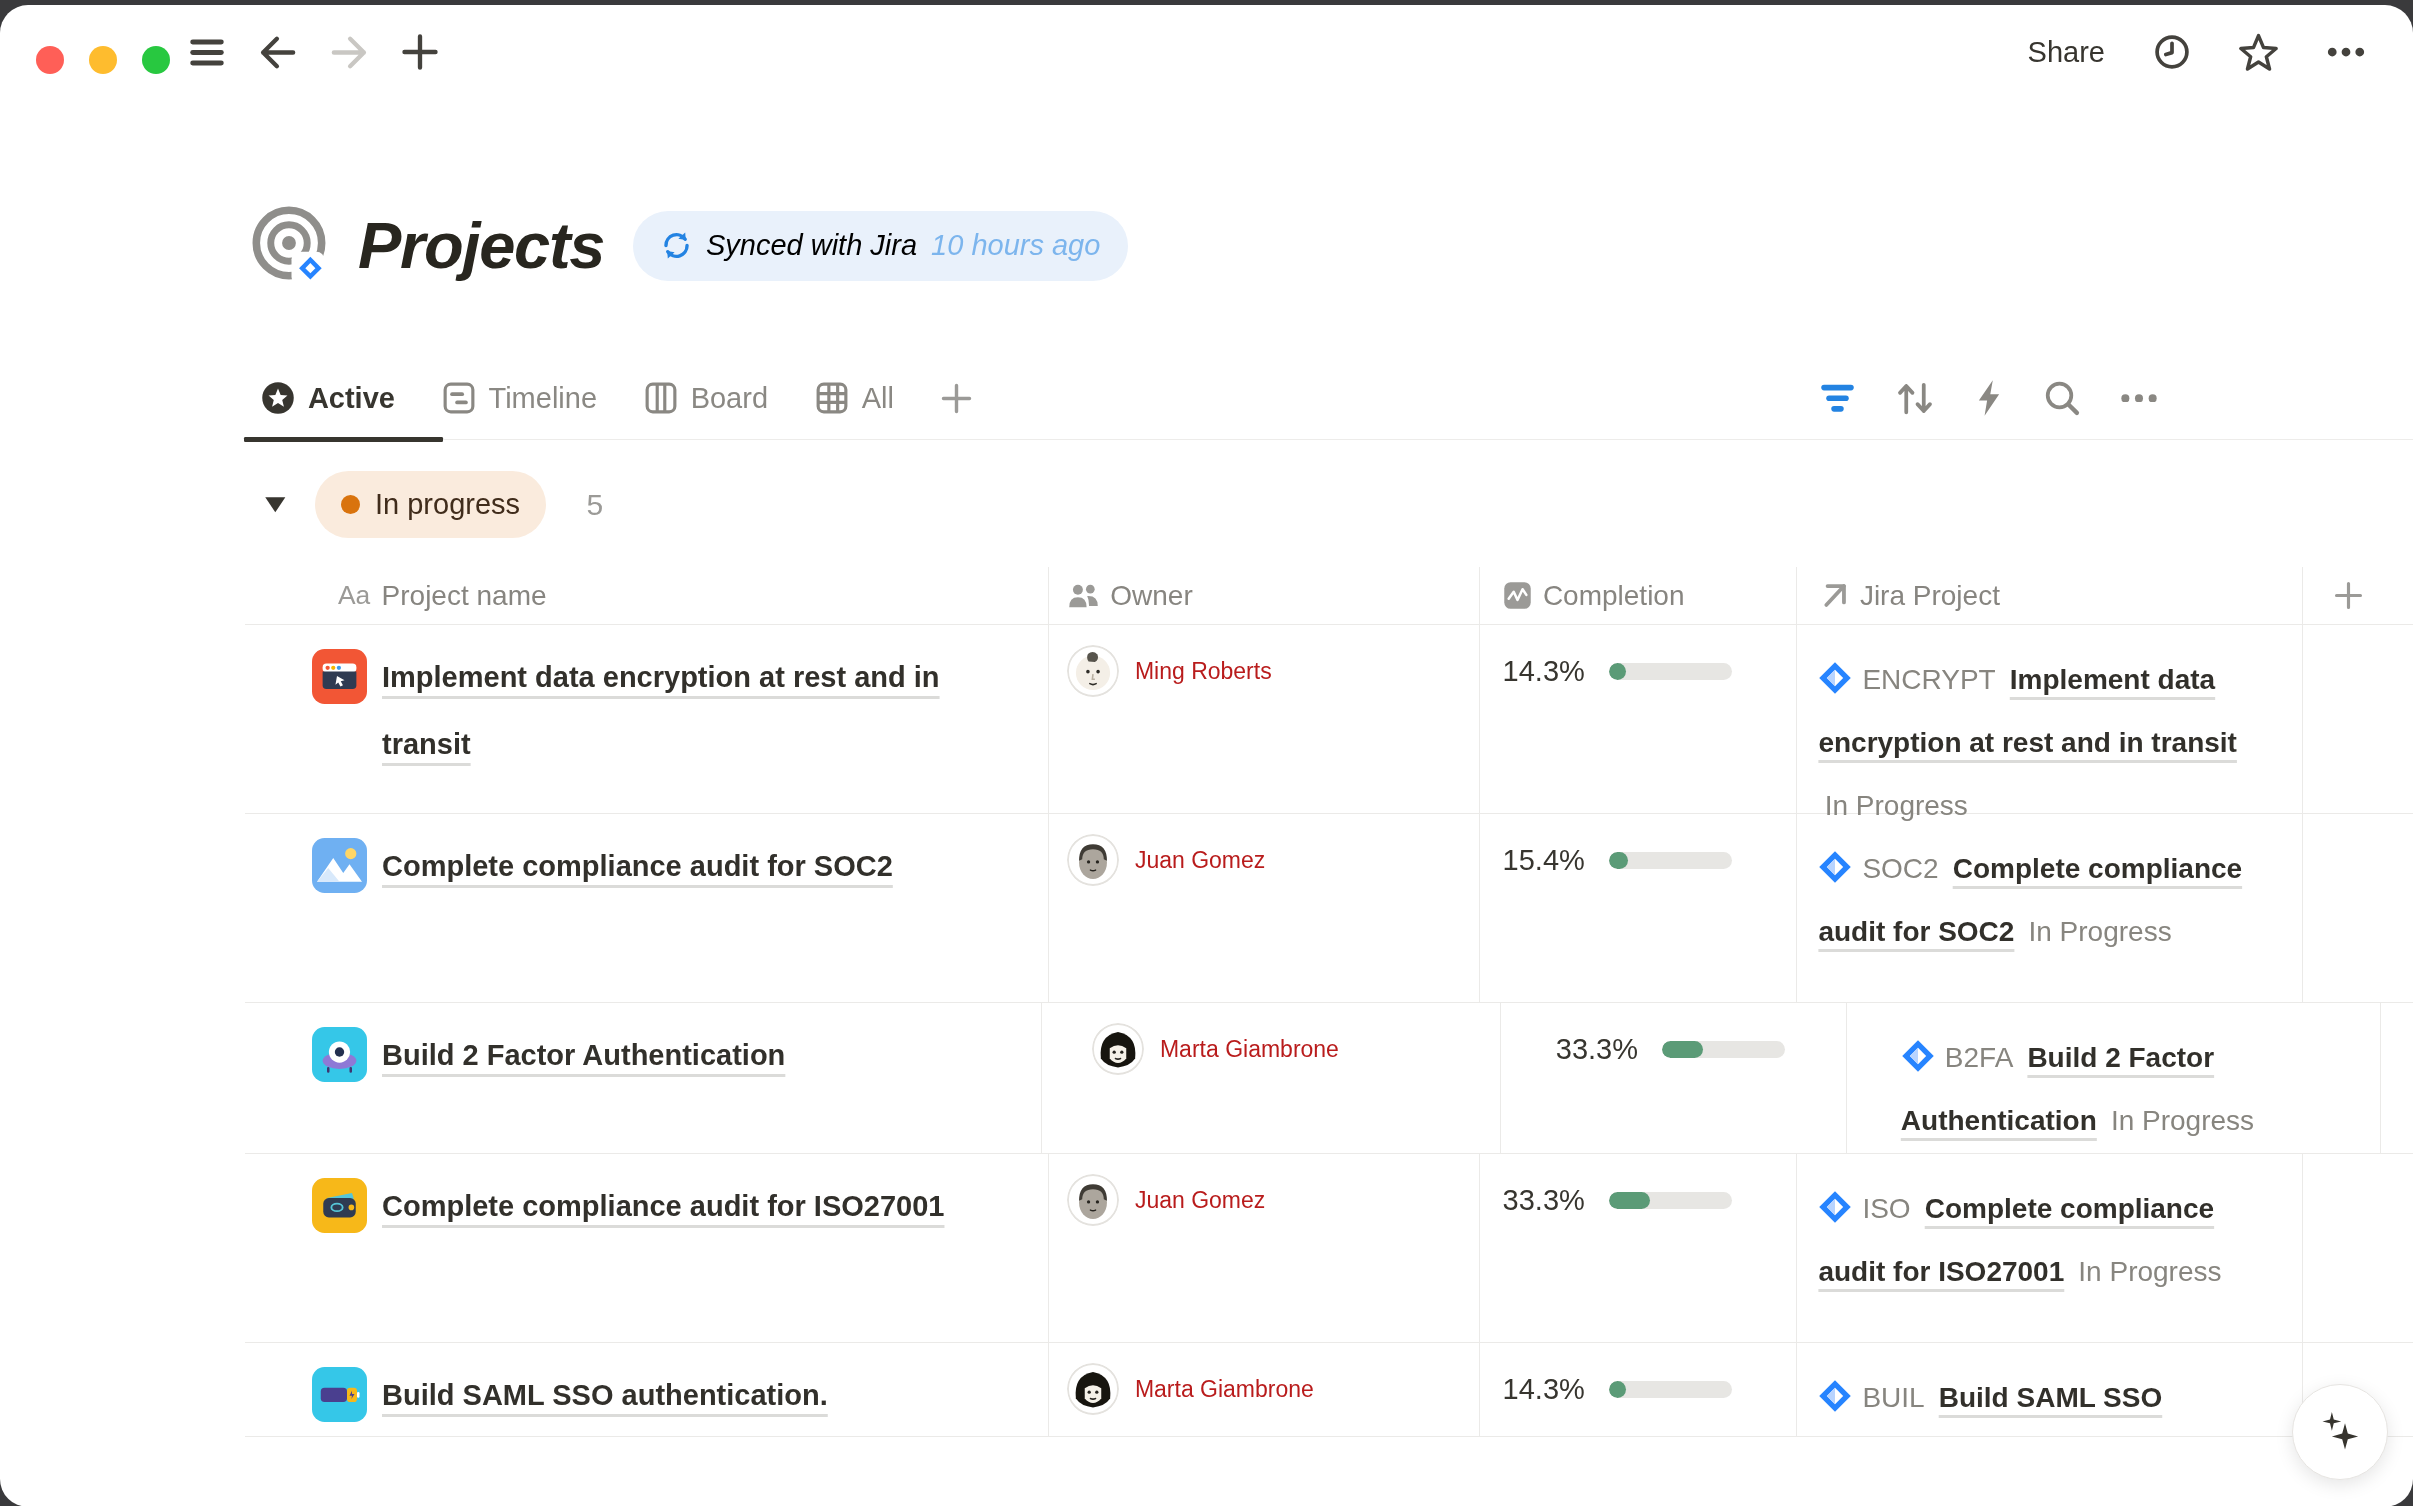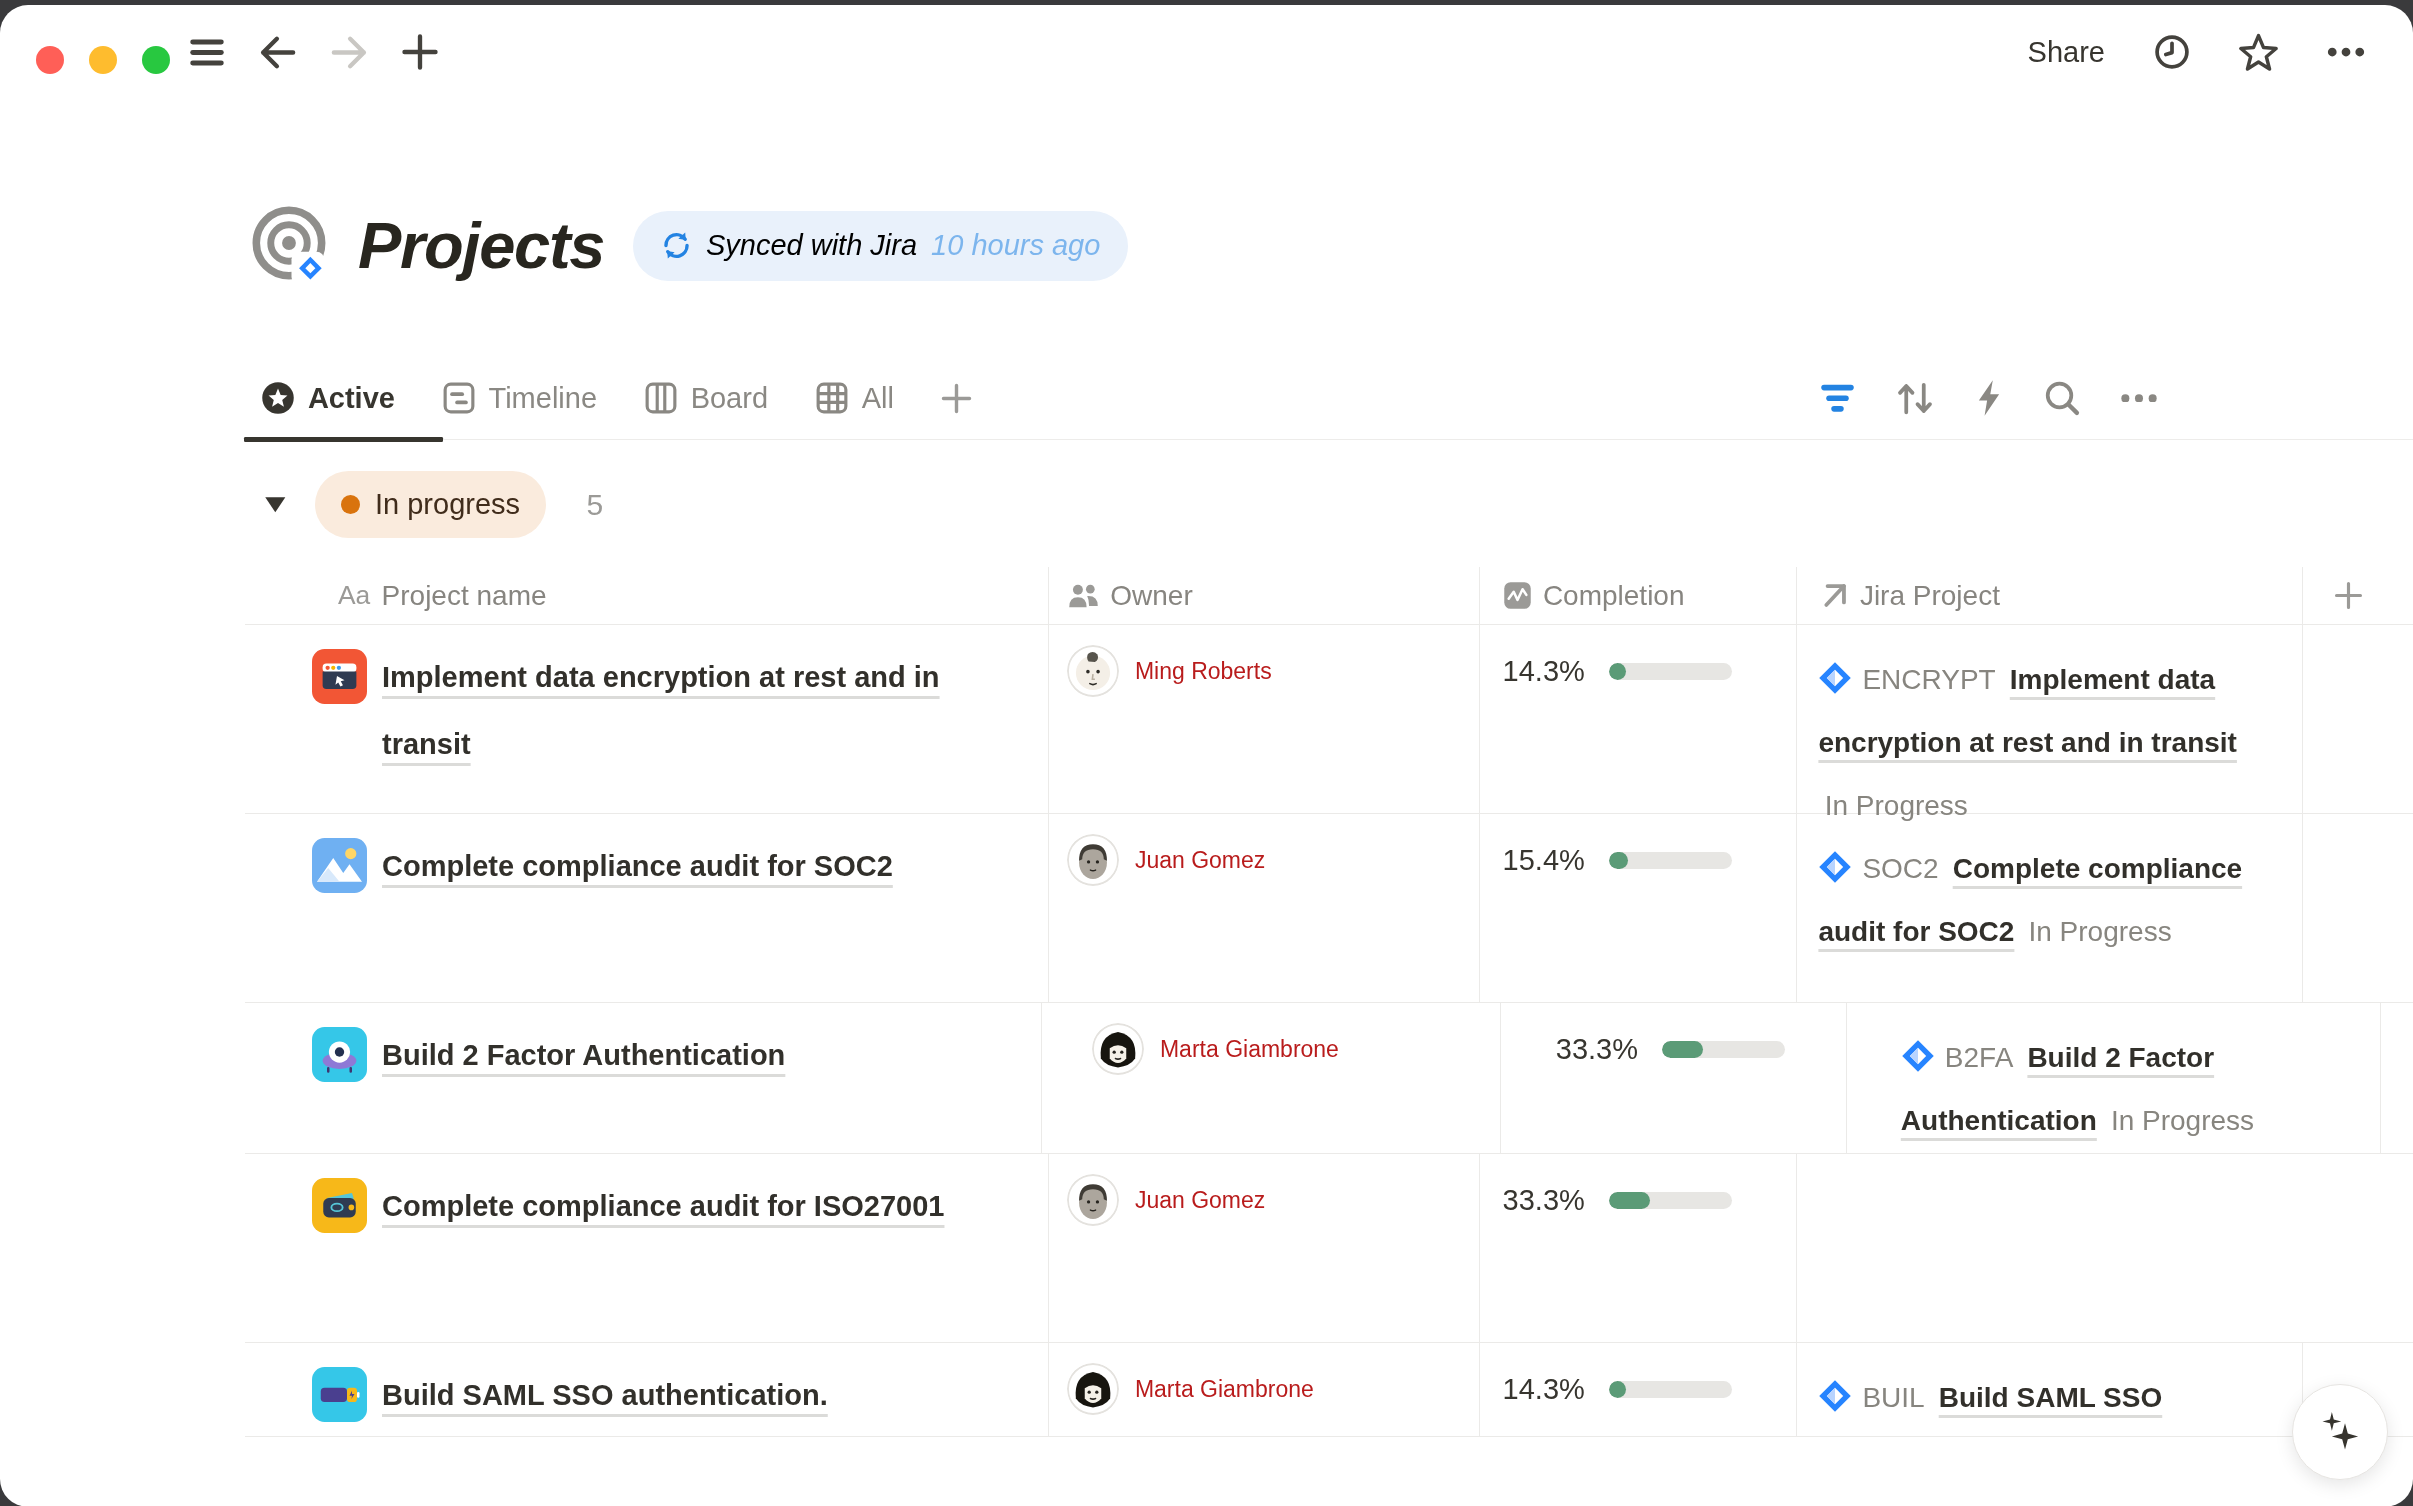--- a/index.html
+++ b/index.html
@@ -446,20 +446,27 @@
           <path d="M37 57 Q41 59 45 57" stroke="#26241F" stroke-width="2.5" fill="none" stroke-linecap="round"></path>
         </svg>
         <span class="owner-name">Juan Gomez</span>
       </div>
       <div class="td c3 bordered">
         <span class="pct">33.3%</span>
         <span class="bar">
             <span class="fill" style="display: block; width: 33.3%;"></span>
           </span>
       </div>
+      <div class="td c4 bordered">
+        <svg class="jira-diamond" viewBox="0 0 54 54">
+          <path d="M27 2 L52 27 L27 52 L2 27 Z" fill="#2684FF"></path>
+          <path d="M27 14 L40 27 L27 40 L14 27 Z" fill="#fff"></path>
+          <path d="M27 14 L14 27 L27 40 Z" fill="#B8D4FF"></path>
+        </svg><span class="jira-key">ISO</span> <span class="jira-link">Complete compliance audit for ISO27001</span> <span class="jira-status">In Progress</span>
+      </div>
       <div class="td c5"></div>
     </div>
 
     <div class="trow h150">
       <div class="td c1 bordered">
         <svg class="proj-icon" viewBox="0 0 88 88">
           <rect width="88" height="88" rx="20" fill="#35C7E8"></rect>
           <rect x="14" y="33" width="42" height="23" rx="6" fill="#4A3F8F"></rect>
           <rect x="56" y="33" width="16" height="23" rx="5" fill="#F7B819"></rect>
           <path d="M64 38 L60 46 L64 46 L63 51 L68 43 L64 43 Z" fill="#4A3F8F"></path>

